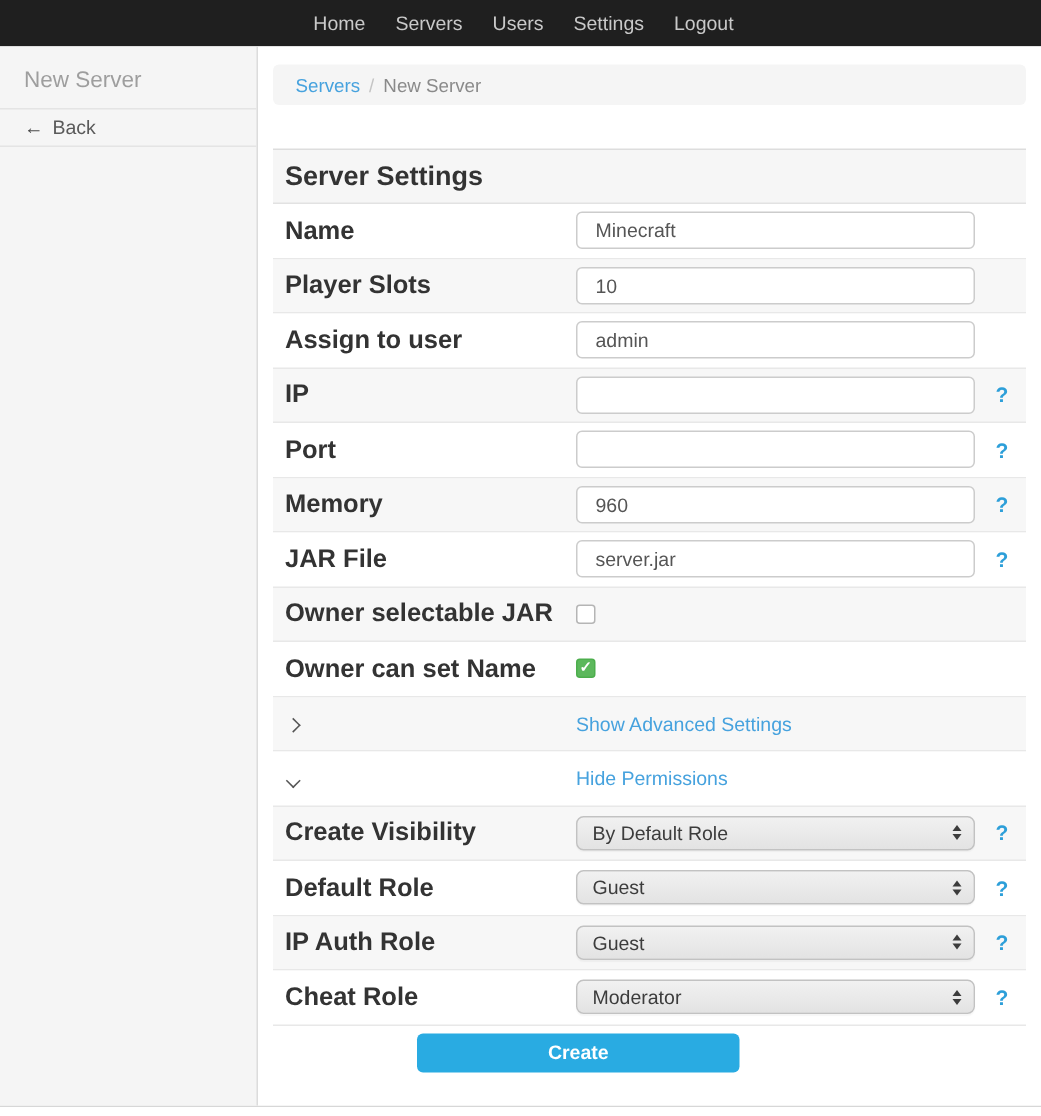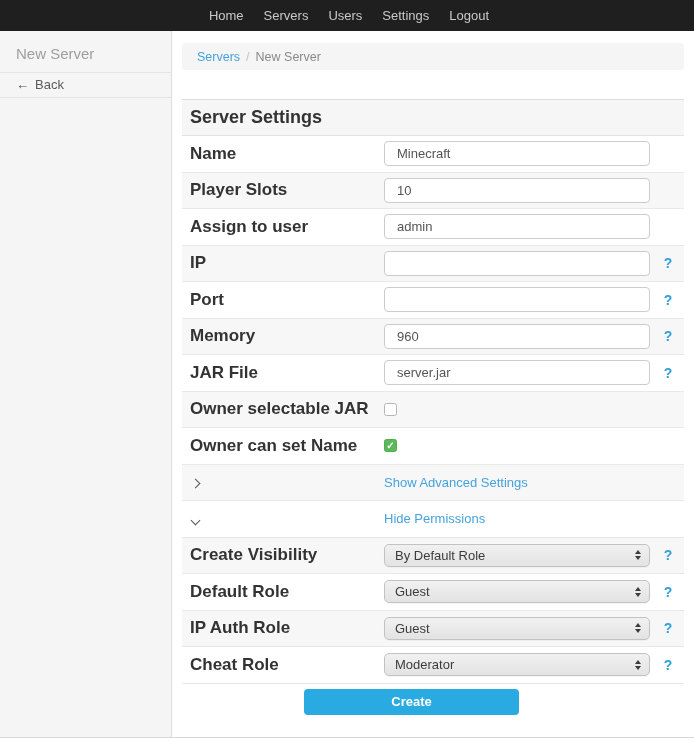--- a/index.html
+++ b/index.html
@@ -72,21 +72,21 @@
             box-shadow:0 1px 1px rgba(0,0,0,0.04); }
   .sel-text { flex:1; font-size:13px; color:#3c3c3c; overflow:hidden; white-space:nowrap; }
   .updown { display:flex; flex-direction:column; gap:2px; align-items:center; }
   .tri-up { width:0; height:0; border-left:3.5px solid transparent;
             border-right:3.5px solid transparent; border-bottom:4.5px solid #3c3c3c; }
   .tri-down { width:0; height:0; border-left:3.5px solid transparent;
               border-right:3.5px solid transparent; border-top:4.5px solid #3c3c3c; }
 
   
   .create-row { padding:5px 8px 16px; }
-  .create { display:block; margin-left:114px; width:215px; height:26px;
+  .create { display:block; margin-left:88px; width:215px; height:26px;
             background:#29abe2; border:none; border-radius:4px; color:#fff;
             font-size:13px; font-weight:bold; cursor:pointer;
             font-family:"Liberation Sans", sans-serif; }
 </style>
 </head>
 <body>
 
 <div class="navbar">
   <a class="nav-item">Home</a>
   <a class="nav-item">Servers</a>

